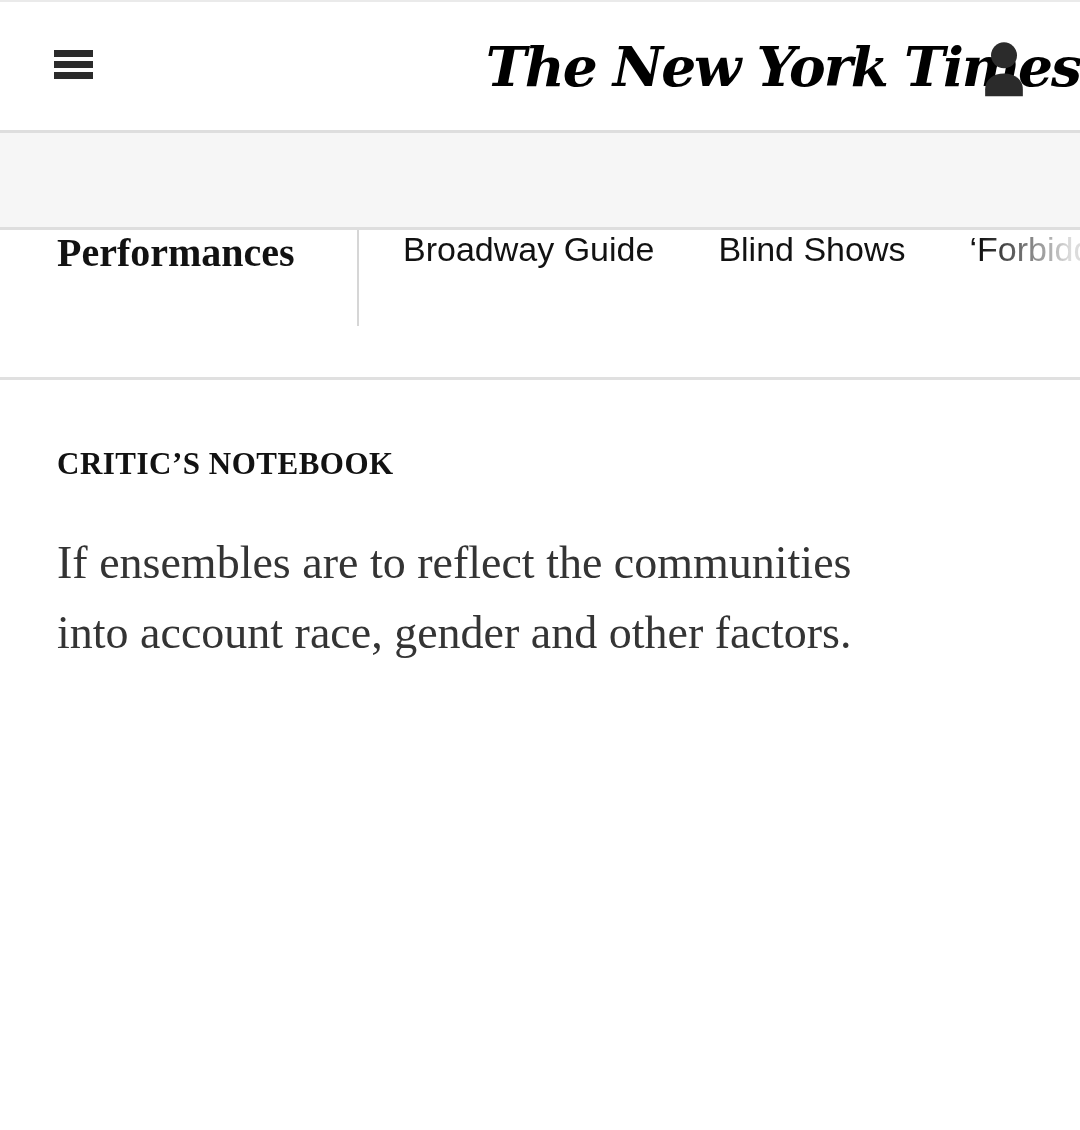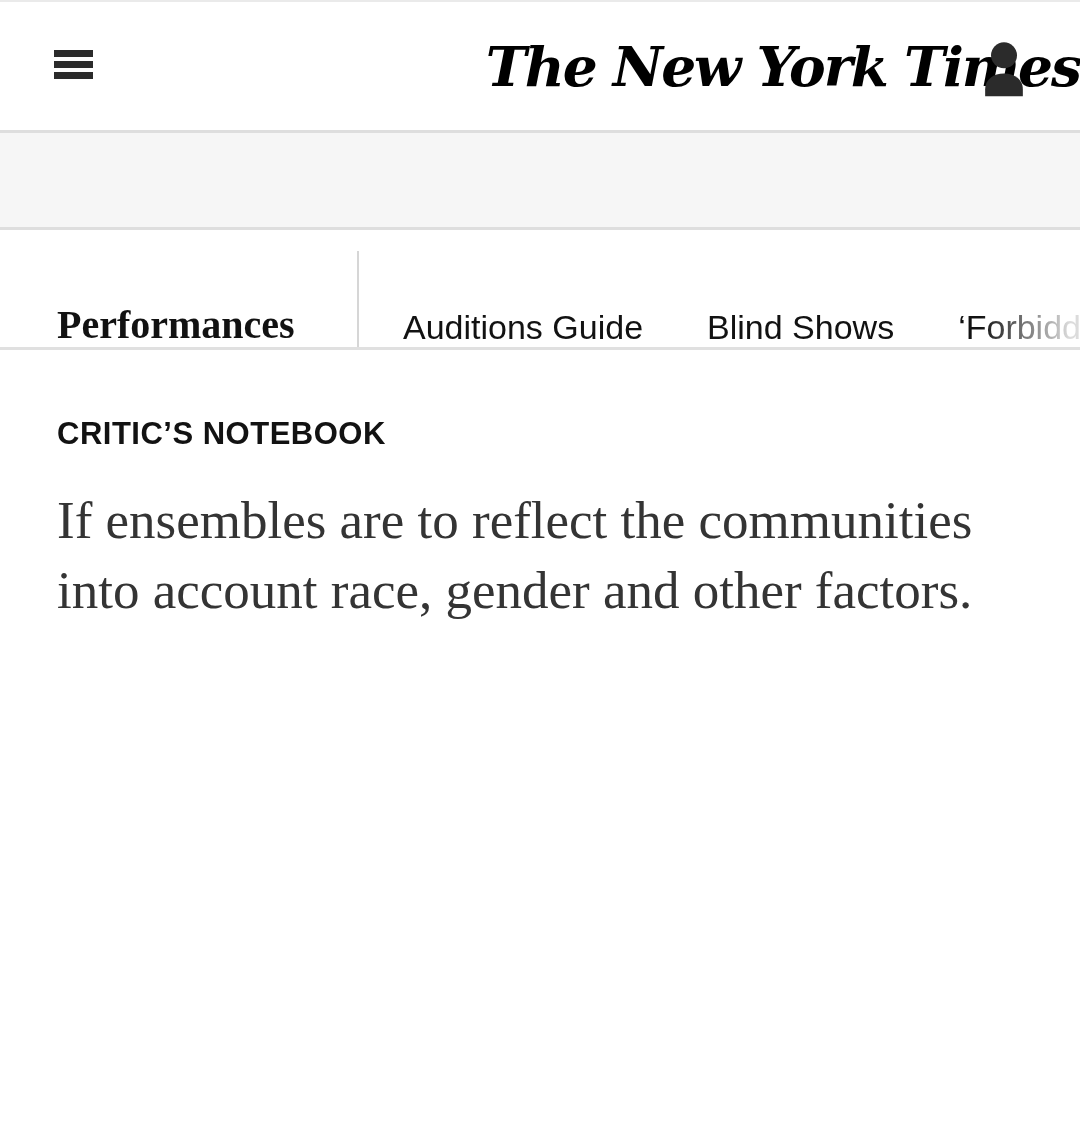--- a/index.html
+++ b/index.html
@@ -19,33 +19,33 @@
   .hamburger{display:block;width:39px;}
   .hamburger .bar{display:block;width:39px;height:7px;background:var(--icon);margin-bottom:4px;}
   .hamburger .bar:last-child{margin-bottom:0;}
   .logo{font-family:"DejaVu Serif",serif;font-weight:700;font-style:italic;font-size:55px;letter-spacing:-2px;color:#000;white-space:nowrap;cursor:pointer;}
   .account-btn{position:absolute;right:48px;top:36px;background:none;border:none;cursor:pointer;padding:2px;}
 
   
   .ad-band{height:100px;background:var(--ad-slot-bg);border-top:3px solid #dedede;border-bottom:3px solid #dedede;}
 
   
-  .section-nav{height:120px;border-bottom:3px solid var(--border);background:var(--page-bg);display:flex;align-items:flex-end;padding-left:57px;position:relative;overflow:hidden;}
+  .section-nav{height:150px;border-bottom:3px solid var(--border);background:var(--page-bg);display:flex;align-items:flex-start;padding-left:57px;position:relative;overflow:hidden;}
   .section-title{display:flex;flex-direction:column;width:300px;flex-shrink:0;font-family:"Liberation Serif",serif;font-weight:700;font-size:40px;line-height:45px;color:var(--text-primary);text-decoration:none;cursor:pointer;}
   .nav-divider{width:2px;height:96px;background:var(--divider);flex-shrink:0;}
   .nav-links{display:flex;gap:64px;margin-left:44px;white-space:nowrap;font-size:34px;color:var(--text-primary);}
   .nav-link{text-decoration:none;color:var(--text-primary);cursor:pointer;}
   .nav-fade{position:absolute;right:0;top:0;height:100%;width:100px;background:linear-gradient(to right,rgba(255,255,255,0),rgba(255,255,255,0.85) 90%);pointer-events:none;}
 
   
   .article{padding:0 0 0 57px;}
-  .kicker{margin-top:66px;font-weight:700;font-size:31px;line-height:36px;letter-spacing:0.5px;color:var(--text-primary);}
+  .kicker{margin-top:66px;font-weight:700;font-size:31px;line-height:36px;letter-spacing:0.5px;color:var(--text-primary);font-family:Liberation Serif, serif;}
   .headline{margin-top:57px;font-family:"Liberation Serif",serif;font-weight:400;font-size:93px;line-height:106px;color:var(--text-primary);}
   .hl-line{display:block;white-space:nowrap;}
-  .subhead{margin-top:33px;font-family:"Liberation Serif",serif;font-weight:400;font-size:53px;line-height:70px;color:var(--text-secondary);}
+  .subhead{margin-top:46px;font-family:"Liberation Serif",serif;font-weight:400;font-size:46px;line-height:70px;color:var(--text-secondary);}
   .sh-line{display:block;white-space:nowrap;}
 </style>
 </head>
 <body>
 
 <div class="page">
 
   <div class="top-hairline"></div>
 
   <header class="header">
@@ -66,21 +66,21 @@
   </header>
 
   <div class="ad-band"></div>
 
   <nav class="section-nav">
     <a class="section-title">
       <span>Performances</span>
     </a>
     <span class="nav-divider"></span>
     <div class="nav-links">
-      <a class="nav-link">Auditions Guide</a>
+      <a class="nav-link">Broadway Guide</a>
       <a class="nav-link">Blind Shows</a>
       <a class="nav-link">‘Forbidden</a>
     </div>
     <span class="nav-fade"></span>
   </nav>
 
   <main class="article">
     <div class="kicker">CRITIC’S NOTEBOOK</div>
     <p class="subhead">
       <span class="sh-line">If ensembles are to reflect the communities</span>

